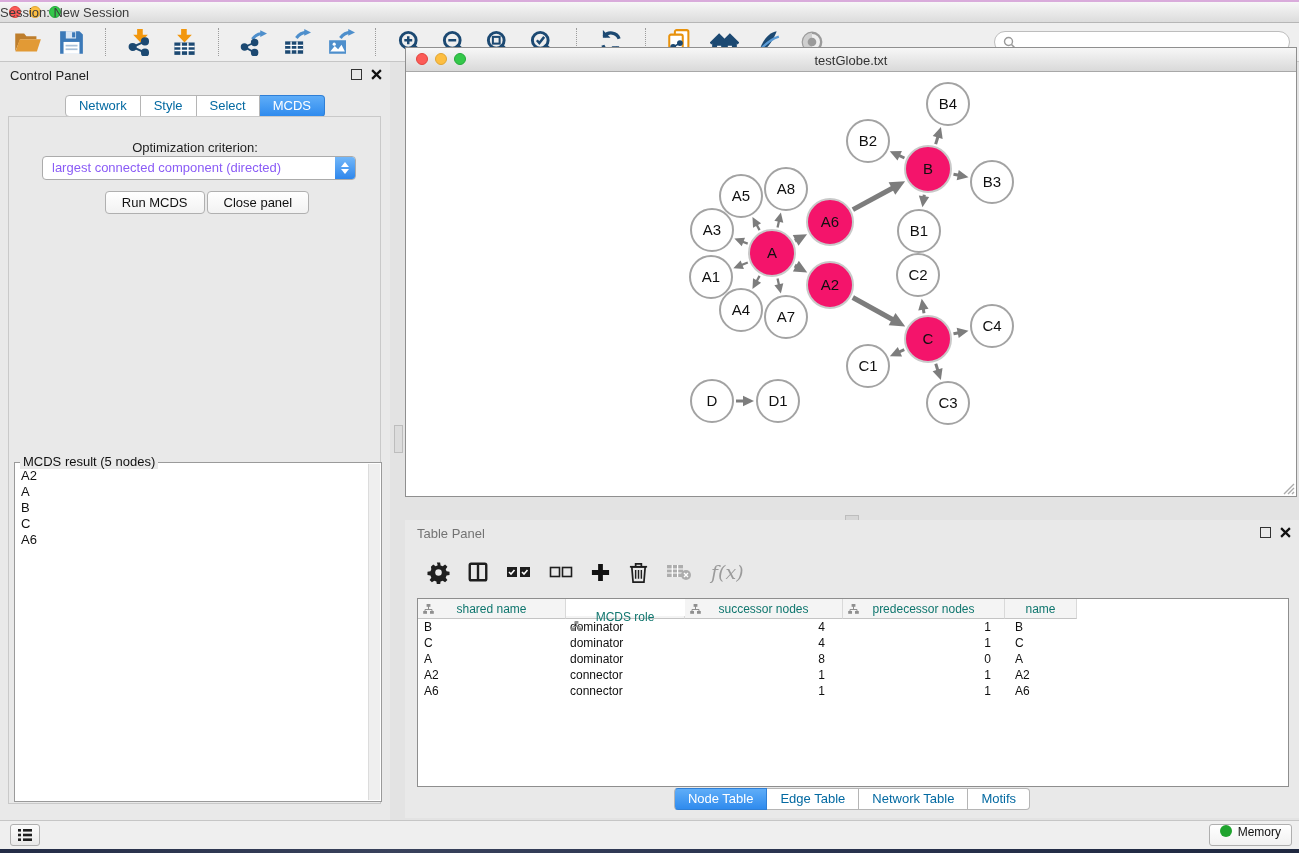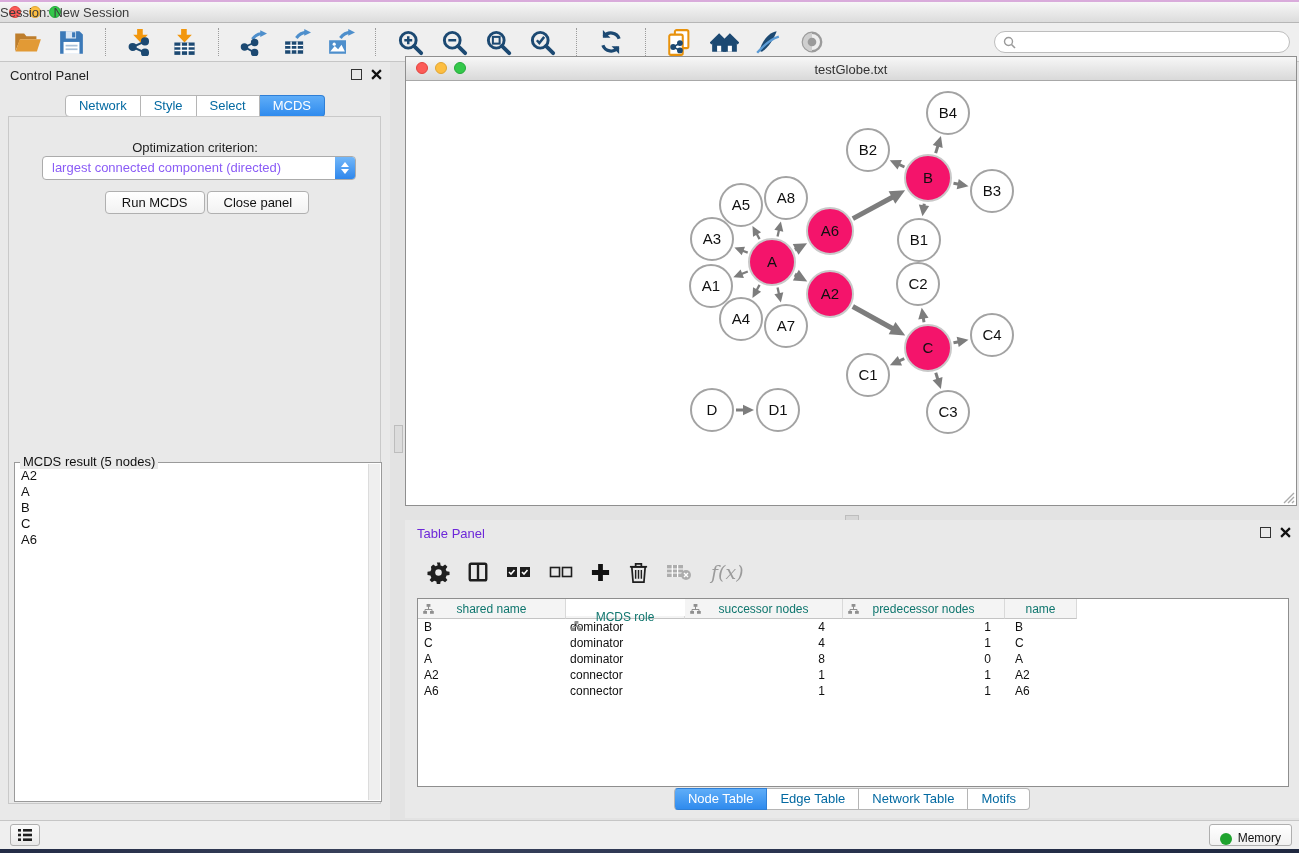--- a/index.html
+++ b/index.html
@@ -54,52 +54,52 @@
   .btn-row{position:absolute;left:0;top:129px;width:100%;display:flex;justify-content:center;gap:2px;margin-left:12px;}
   .mac-btn{background:linear-gradient(#FFFFFF,#F2F2F2);border:1px solid #B0B0B0;border-radius:4px;
     font-size:13px;color:#111;padding:3px 16px;font-family:"Liberation Sans",sans-serif;}
   .result-box{position:absolute;left:14px;top:400px;width:368px;height:340px;
     border:1px solid #9A9A9A;background:#fff;box-sizing:border-box;}
   .result-legend{position:absolute;left:5px;top:-9px;background:#E9E9E9;padding:0 3px;font-size:13px;color:#111;}
   .result-list{position:absolute;left:0;top:5px;bottom:2px;right:13px;overflow:hidden;}
   .result-item{font-size:13px;color:#111;line-height:16px;padding-left:6px;}
   .result-scroll{position:absolute;right:1px;top:1px;bottom:1px;width:11px;background:#EFEFEF;border-left:1px solid #DCDCDC;}
   
-  .net-window{position:absolute;left:405px;top:56px;width:892px;height:450px;background:#fff;
+  .net-window{position:absolute;left:405px;top:47px;width:892px;height:450px;background:#fff;
     border:1px solid #8F8F8F;box-sizing:border-box;}
   .net-titlebar{position:absolute;left:0;top:0;width:100%;height:24px;
     background:linear-gradient(#F7F7F7,#D9D9D9);border-bottom:1px solid #A8A8A8;box-sizing:border-box;}
   .net-titlebar .title{position:absolute;left:0;right:0;top:5px;text-align:center;font-size:13px;color:#333;}
   .net-lights{position:absolute;left:10px;top:5px;display:flex;gap:7px;}
   .net-canvas{position:absolute;left:0;top:24px;width:890px;height:424px;background:#fff;overflow:hidden;}
   .grip{position:absolute;right:1px;bottom:1px;}
   
   .v-handle{position:absolute;left:394px;top:425px;width:7px;height:26px;background:#DCDCDC;border:1px solid #BDBDBD;}
   .h-handle{position:absolute;left:845px;top:515px;width:12px;height:4px;background:#D6D6D6;border:1px solid #BDBDBD;}
   
   .table-panel{position:absolute;left:405px;top:520px;width:894px;height:298px;background:#E9E9E9;}
-  .tp-title{position:absolute;left:12px;top:6px;font-size:13px;color:#6d28d9;}
+  .tp-title{position:absolute;left:12px;top:6px;font-size:13px;color:#737373;}
   .tp-toolbar{position:absolute;left:22px;top:32px;height:40px;display:flex;align-items:center;gap:17px;}
   .tp-ico{display:flex;align-items:center;justify-content:center;}
   .fx{font-family:"DejaVu Serif",serif;font-style:italic;color:#9B9B9B;font-size:19px;margin-left:2px;}
   .tbl{position:absolute;left:12px;top:78px;width:872px;height:189px;background:#fff;
     border:1px solid #8E8E8E;box-sizing:border-box;overflow:hidden;}
   .tbl-head{display:flex;height:20px;}
   .th{position:relative;display:flex;align-items:center;justify-content:center;background:#F4F4F4;
     border-right:1px solid #D9D9D9;border-bottom:1px solid #C4C4C4;font-size:12px;color:#0f766e;box-sizing:border-box;flex:0 0 auto;}
   .th .hicon{position:absolute;left:5px;top:5px;}
   .trow{display:flex;height:16px;align-items:center;}
   .td{font-size:12px;color:#101010;box-sizing:border-box;flex:0 0 auto;white-space:nowrap;overflow:hidden;}
   .tbl-tabs{position:absolute;left:0;top:268px;width:100%;}
   
   .statusbar{position:absolute;left:0;top:820px;width:100%;height:29px;background:#EFEFEF;border-top:1px solid #C6C6C6;box-sizing:border-box;}
   .sb-left-btn{position:absolute;left:10px;top:3px;width:30px;height:22px;background:linear-gradient(#FBFBFB,#E9E9E9);
     border:1px solid #AFAFAF;border-radius:3px;display:flex;align-items:center;justify-content:center;box-sizing:border-box;}
   .memory-btn{position:absolute;right:7px;top:3px;height:22px;background:linear-gradient(#FFFFFF,#F1F1F1);
-    border:1px solid #AFAFAF;border-radius:3px;display:flex;align-items:flex-end;gap:6px;padding:0 10px;box-sizing:border-box;}
+    border:1px solid #AFAFAF;border-radius:3px;display:flex;align-items:flex-start;gap:6px;padding:0 10px;box-sizing:border-box;}
   .memory-dot{width:12px;height:12px;border-radius:50%;background:#1FA32E;}
   .memory-label{font-size:12px;color:#111;}
   .desktop-strip{position:absolute;left:0;top:849px;width:100%;height:4px;
     background:linear-gradient(90deg,#232C46,#39425C 30%,#2A3450 60%,#1F2840);}
   svg{display:block;}
 </style>
 </head>
 <body>
 
 <div id="app">

